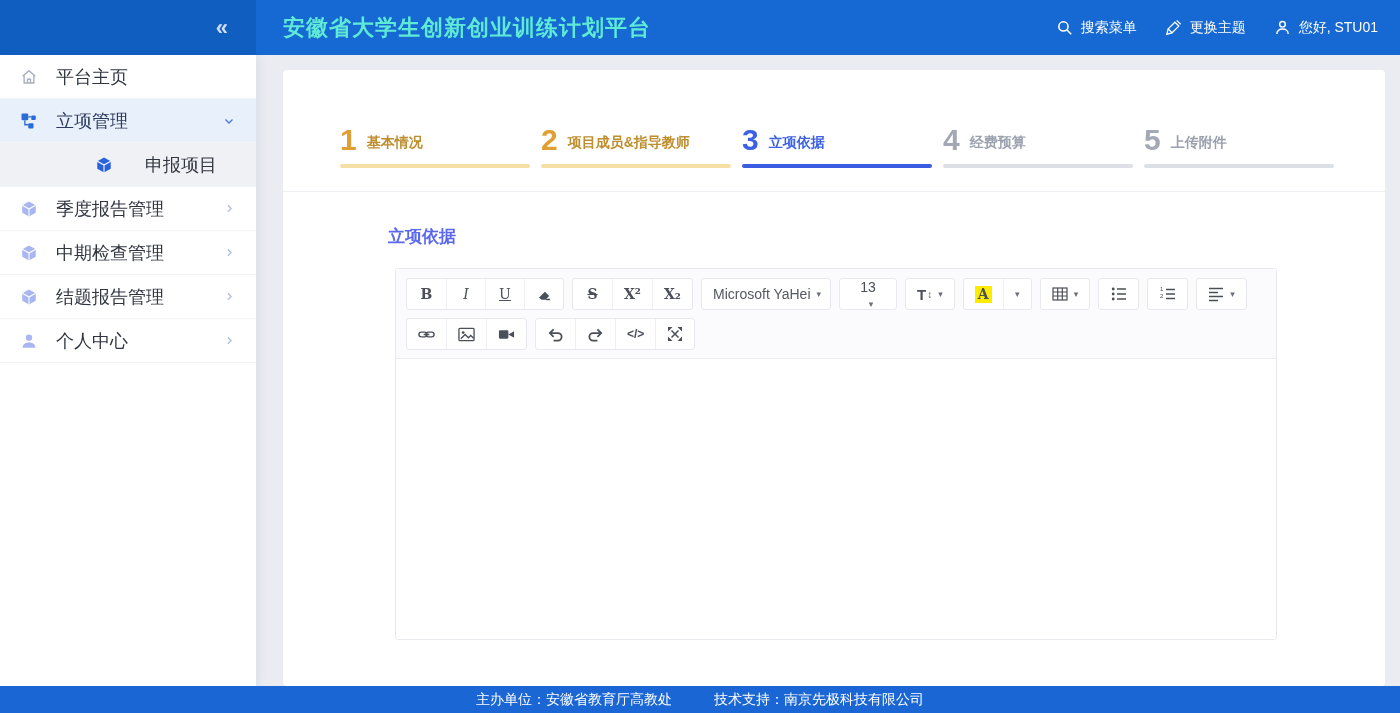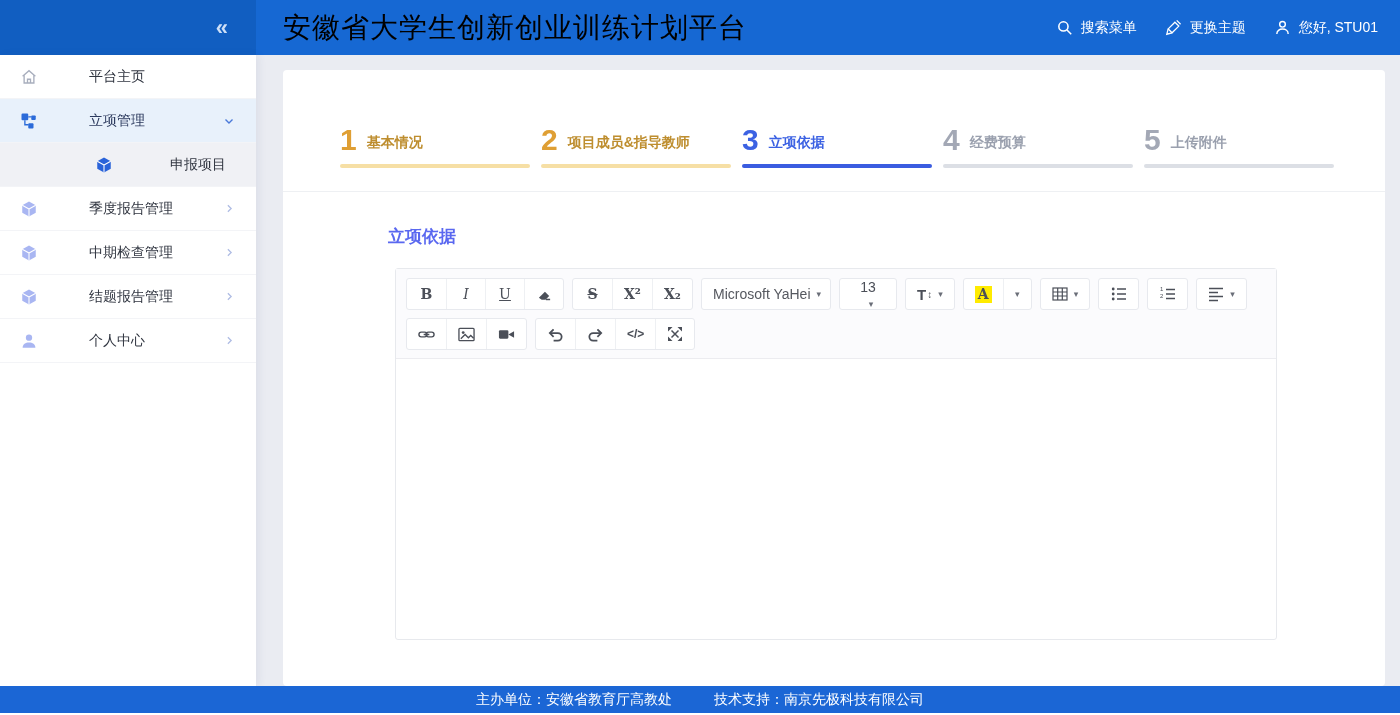--- a/index.html
+++ b/index.html
@@ -7,36 +7,36 @@
     font-family:"Liberation Sans", sans-serif; }
   .app { position:relative; width:1400px; height:715px; }
 
   
   .header { position:absolute; top:0; left:0; width:100%; height:55px; display:flex; }
   .header-left { width:256px; height:100%; background:#115EC1; display:flex;
     align-items:center; justify-content:flex-end; padding-right:28px; }
   .collapse { color:#cfe0f7; font-size:22px; font-weight:bold; cursor:pointer; line-height:1; }
   .header-main { flex:1; height:100%; background:#1668D3; display:flex; align-items:center;
     padding-left:27px; }
-  .app-title { color:#000000; font-size:28px; font-weight:normal; letter-spacing:1px; }
+  .app-title { color:#5eead4; font-size:22px; font-weight:bold; letter-spacing:1px; }
   .header-actions { margin-left:auto; display:flex; align-items:center; gap:28px;
     padding-right:22px; color:#fff; font-size:14px; }
   .h-action { display:flex; align-items:flex-end; gap:7px; cursor:pointer; white-space:nowrap; }
   .h-action svg { display:block; }
 
   
   .sidebar { position:absolute; top:55px; left:0; width:256px; bottom:29px; background:#fff;
     box-shadow:3px 0 8px rgba(40,60,120,.07); z-index:2; }
   .side-item { height:44px; display:flex; align-items:center; padding:16px 20px;
-    border-bottom:1px solid #f3f4f7; font-size:14px; color:#303540; cursor:pointer;gap:33px; }
+    border-bottom:1px solid #f3f4f7; font-size:18px; color:#303540; cursor:pointer; }
   .side-item .lbl { margin-left:18px; }
   .side-item .chev { margin-left:auto; display:flex; }
   .side-item.parent-open { background:#e8f1fb; color:#2c3a5e; }
   .side-item.sub { padding-left:95px; background:#f0f1f5; }
-  .side-item.sub .lbl { margin-left:24px; }
+  .side-item.sub .lbl { margin-left:32px; }
   .icon16 { width:18px; height:18px; display:flex; align-items:center; justify-content:center; }
 
   
   .main { position:absolute; top:55px; left:256px; right:0; bottom:29px; background:#eaecf2;
     overflow:hidden; }
   .card { margin:15px 15px 0 27px; height:616px; background:#fff; border-radius:4px;
     overflow:hidden; }
 
   
   .wizard { height:122px; padding:56px 0 0 57px; display:flex; border-bottom:1px solid #eef0f3; }

